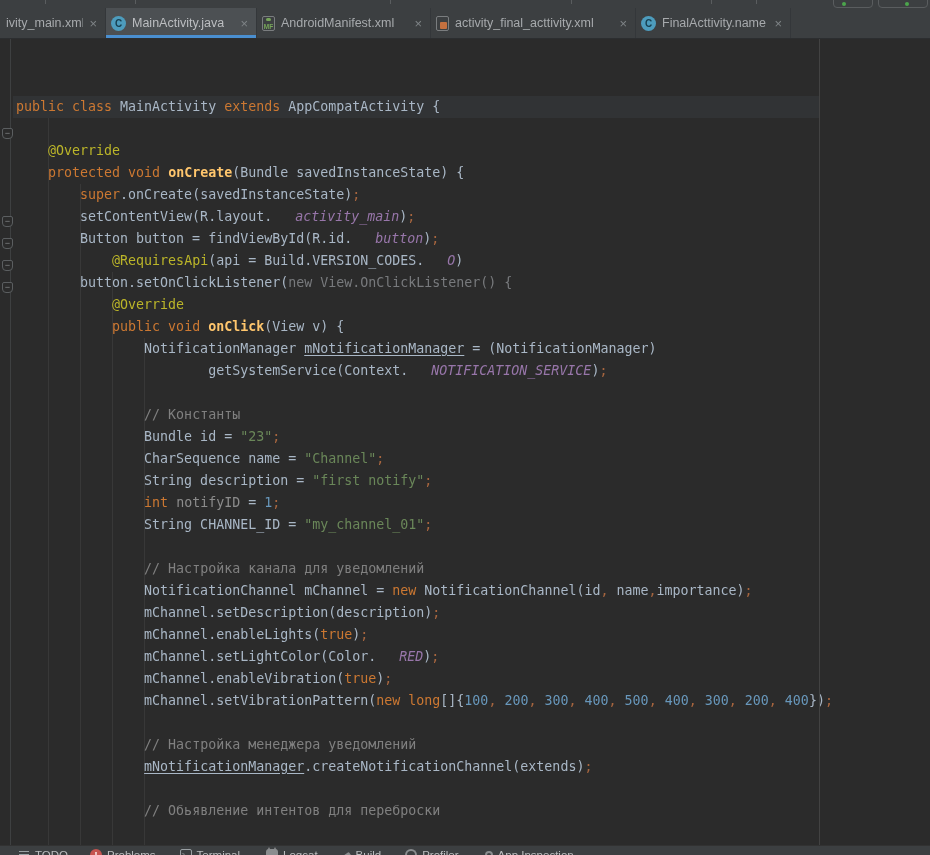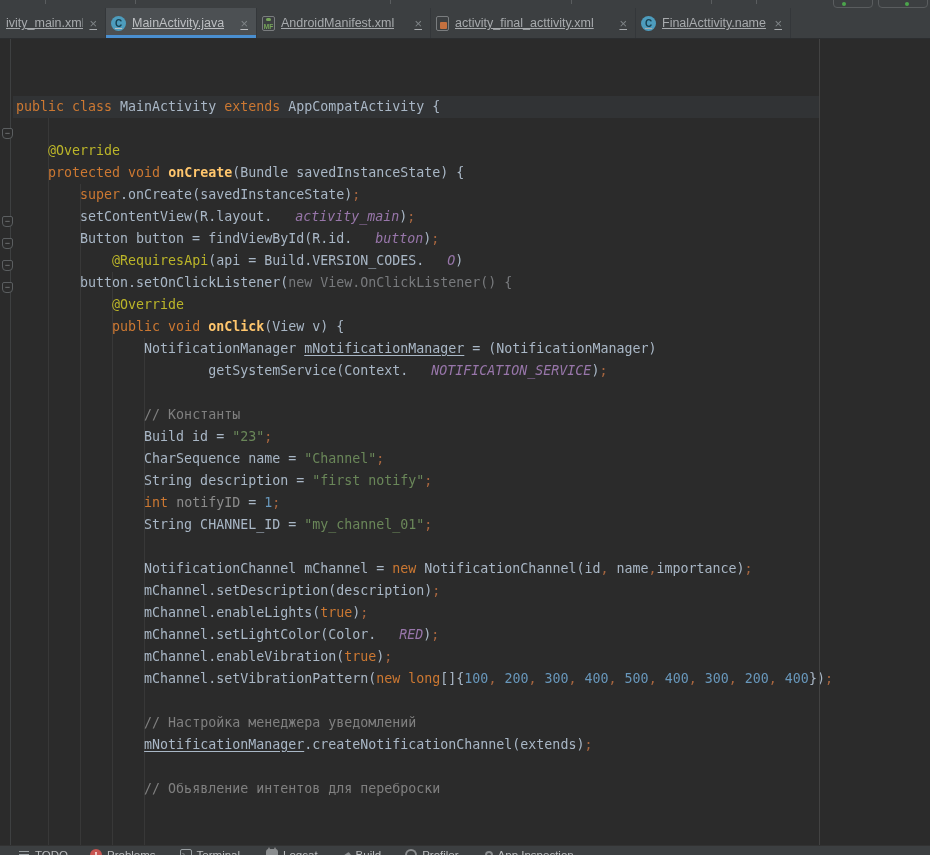--- a/index.html
+++ b/index.html
@@ -14,21 +14,21 @@
   #top-strip .pbtn{position:absolute;top:-10px;height:16px;border:1px solid #5a5d5f;border-radius:4px;background:#3C3F41;}
   #top-strip .gdot{position:absolute;top:2px;width:4px;height:4px;border-radius:50%;background:#4CA64C;}
   
   #tab-bar{
     position:absolute;left:0;top:8px;width:930px;height:30px;background:#3C3F41;
     border-bottom:1px solid #2c2e30;display:flex;align-items:stretch;
   }
   .tab{
     position:relative;display:flex;align-items:center;box-sizing:border-box;
     padding:0 6px 0 5px;border-right:1px solid #34373a;color:#A7AAAD;
-    font-size:12.5px;white-space:nowrap;overflow:hidden;cursor:default;text-decoration:underline;
+    font-size:12.5px;white-space:nowrap;overflow:hidden;cursor:default;
   }
   .tab:nth-child(1){width:106px;padding-left:0;}
   .tab:nth-child(2){width:151px;}
   .tab:nth-child(3){width:174px;text-align:center;}
   .tab:nth-child(4){width:205px;}
   .tab:nth-child(5){width:155px;}
   .tab.selected{background:#4C5053;color:#BCBEC1;}
   .tab.selected::after{
     content:"";position:absolute;left:0;right:0;bottom:0;height:3px;background:#4A8FD0;
   }
@@ -154,26 +154,27 @@
       <div class="code-line"><span class="tk-d">        setContentView(R.layout.</span><span class="tk-f">activity_main</span><span class="tk-d">)</span><span class="tk-p">;</span></div>
       <div class="code-line"><span class="tk-d">        Button button = findViewById(R.id.</span><span class="tk-f">button</span><span class="tk-d">)</span><span class="tk-p">;</span></div>
       <div class="code-line"><span class="tk-d">            </span><span class="tk-a">@RequiresApi</span><span class="tk-d">(api = Build.VERSION_CODES.</span><span class="tk-f">O</span><span class="tk-d">)</span></div>
       <div class="code-line"><span class="tk-d">        button.setOnClickListener(</span><span class="tk-g">new View.OnClickListener() {</span></div>
       <div class="code-line"><span class="tk-d">            </span><span class="tk-a">@Override</span></div>
       <div class="code-line"><span class="tk-d">            </span><span class="tk-k">public void </span><span class="tk-m">onClick</span><span class="tk-d">(View v) {</span></div>
       <div class="code-line"><span class="tk-d">                NotificationManager </span><span class="tk-u">mNotificationManager</span><span class="tk-d"> = (NotificationManager)</span></div>
       <div class="code-line"><span class="tk-d">                        getSystemService(Context.</span><span class="tk-f">NOTIFICATION_SERVICE</span><span class="tk-d">)</span><span class="tk-p">;</span></div>
       <div class="code-line">&nbsp;</div>
       <div class="code-line"><span class="tk-d">                </span><span class="tk-c">// Константы</span></div>
-      <div class="code-line"><span class="tk-d">                Build id = </span><span class="tk-s">"23"</span><span class="tk-p">;</span></div>
+      <div class="code-line"><span class="tk-d">                Bundle id = </span><span class="tk-s">"23"</span><span class="tk-p">;</span></div>
       <div class="code-line"><span class="tk-d">                CharSequence name = </span><span class="tk-s">"Channel"</span><span class="tk-p">;</span></div>
       <div class="code-line"><span class="tk-d">                String description = </span><span class="tk-s">"first notify"</span><span class="tk-p">;</span></div>
       <div class="code-line"><span class="tk-d">                </span><span class="tk-k">int</span><span class="tk-d"> </span><span class="tk-un">notifyID</span><span class="tk-d"> = </span><span class="tk-n">1</span><span class="tk-p">;</span></div>
       <div class="code-line"><span class="tk-d">                String CHANNEL_ID = </span><span class="tk-s">"my_channel_01"</span><span class="tk-p">;</span></div>
       <div class="code-line">&nbsp;</div>
+      <div class="code-line"><span class="tk-d">                </span><span class="tk-c">// Настройка канала для уведомлений</span></div>
       <div class="code-line"><span class="tk-d">                NotificationChannel mChannel = </span><span class="tk-k">new</span><span class="tk-d"> NotificationChannel(id</span><span class="tk-p">,</span><span class="tk-d"> name</span><span class="tk-p">,</span><span class="tk-d">importance)</span><span class="tk-p">;</span></div>
       <div class="code-line"><span class="tk-d">                mChannel.setDescription(description)</span><span class="tk-p">;</span></div>
       <div class="code-line"><span class="tk-d">                mChannel.enableLights(</span><span class="tk-k">true</span><span class="tk-d">)</span><span class="tk-p">;</span></div>
       <div class="code-line"><span class="tk-d">                mChannel.setLightColor(Color.</span><span class="tk-f">RED</span><span class="tk-d">)</span><span class="tk-p">;</span></div>
       <div class="code-line"><span class="tk-d">                mChannel.enableVibration(</span><span class="tk-k">true</span><span class="tk-d">)</span><span class="tk-p">;</span></div>
       <div class="code-line"><span class="tk-d">                mChannel.setVibrationPattern(</span><span class="tk-k">new</span><span class="tk-d"> </span><span class="tk-k">long</span><span class="tk-d">[]{</span><span class="tk-n">100</span><span class="tk-p">,</span><span class="tk-d"> </span><span class="tk-n">200</span><span class="tk-p">,</span><span class="tk-d"> </span><span class="tk-n">300</span><span class="tk-p">,</span><span class="tk-d"> </span><span class="tk-n">400</span><span class="tk-p">,</span><span class="tk-d"> </span><span class="tk-n">500</span><span class="tk-p">,</span><span class="tk-d"> </span><span class="tk-n">400</span><span class="tk-p">,</span><span class="tk-d"> </span><span class="tk-n">300</span><span class="tk-p">,</span><span class="tk-d"> </span><span class="tk-n">200</span><span class="tk-p">,</span><span class="tk-d"> </span><span class="tk-n">400</span><span class="tk-d">})</span><span class="tk-p">;</span></div>
       <div class="code-line">&nbsp;</div>
       <div class="code-line"><span class="tk-d">                </span><span class="tk-c">// Настройка менеджера уведомлений</span></div>
       <div class="code-line"><span class="tk-d">                </span><span class="tk-u">mNotificationManager</span><span class="tk-d">.createNotificationChannel(extends)</span><span class="tk-p">;</span></div>
       <div class="code-line">&nbsp;</div>

